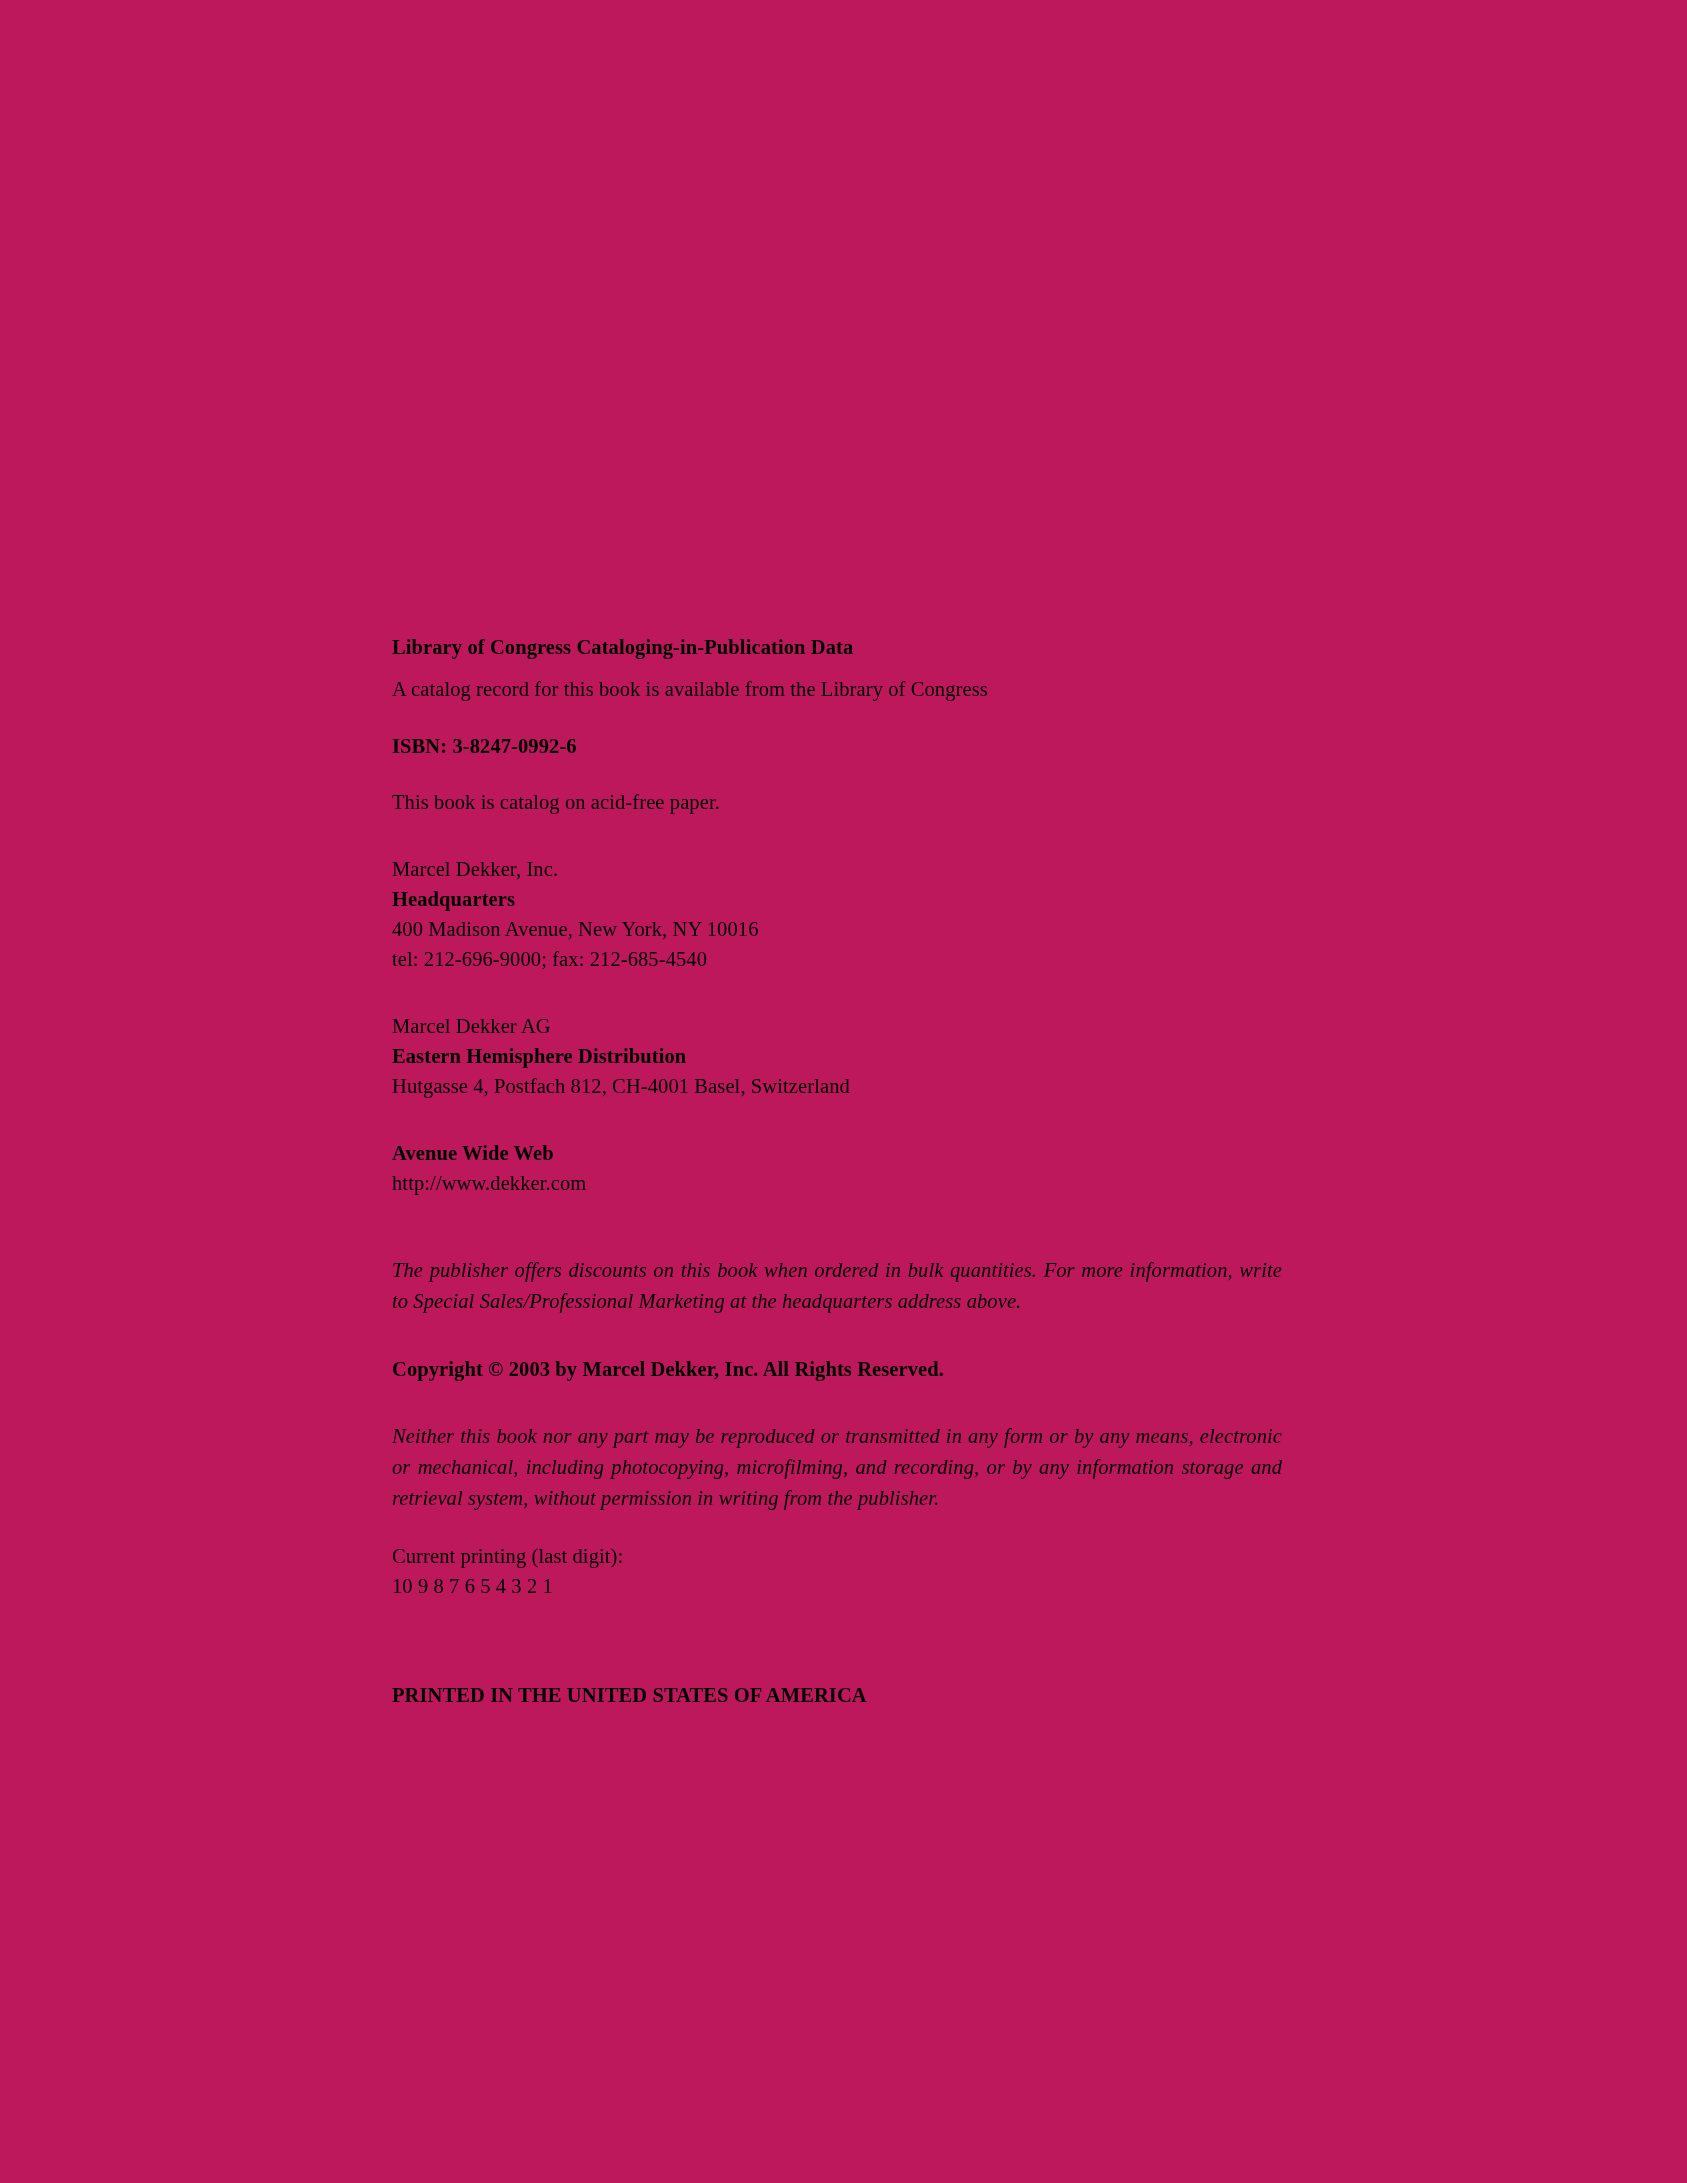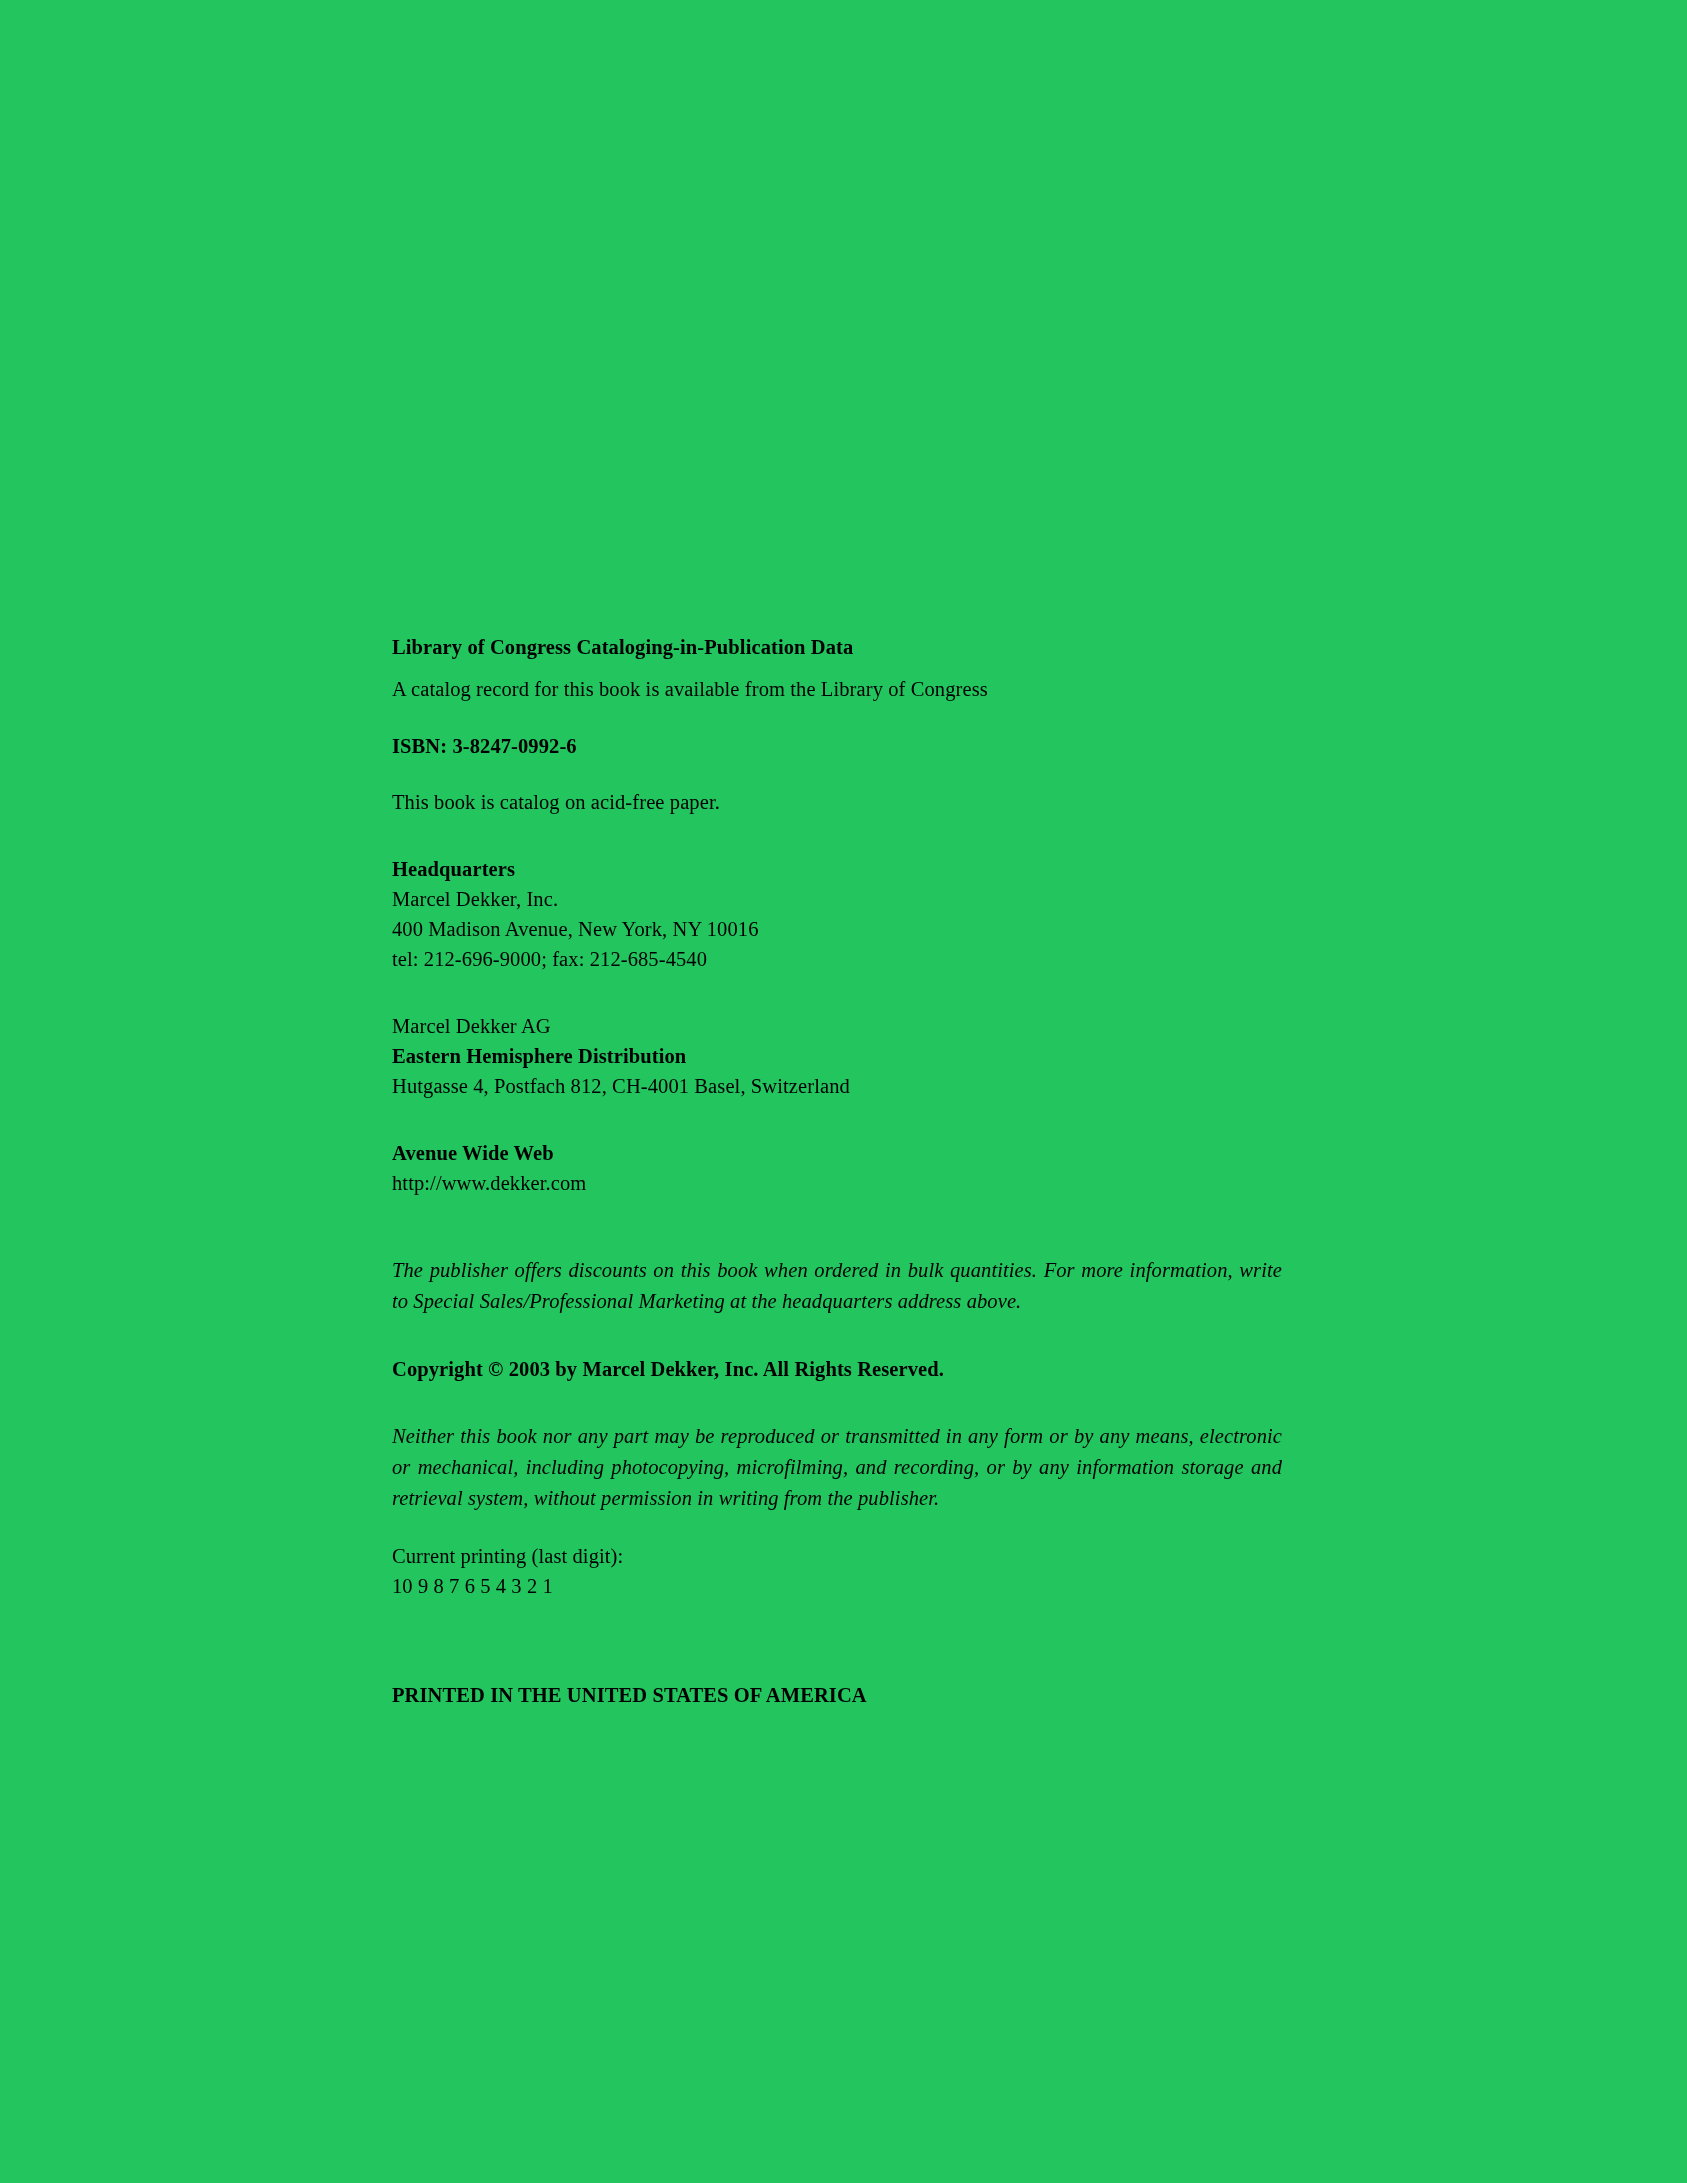--- a/index.html
+++ b/index.html
@@ -14,21 +14,21 @@
     font-family: "Liberation Serif", serif;
     color: #000000;
     -webkit-font-smoothing: antialiased;
   }
   .page {
     position: absolute;
     left: 0;
     top: 0;
     width: 1687px;
     height: 2183px;
-    background: #22c55e;
+    background: #be185d;
   }
   .content {
     position: absolute;
     left: 392px;
     top: 632px;
     width: 890px;
   }
   .bold {
     font-weight: bold;
   }
@@ -70,22 +70,22 @@
 
     <div class="gap-md"></div>
 
     <div class="group">
       <div class="line">This book is catalog on acid-free paper.</div>
     </div>
 
     <div class="gap-lg"></div>
 
     <div class="group">
+      <div class="line">Marcel Dekker, Inc.</div>
       <div class="line bold">Headquarters</div>
-      <div class="line">Marcel Dekker, Inc.</div>
       <div class="line">400 Madison Avenue, New York, NY 10016</div>
       <div class="line">tel: 212-696-9000; fax: 212-685-4540</div>
     </div>
 
     <div class="gap-lg"></div>
 
     <div class="group">
       <div class="line">Marcel Dekker AG</div>
       <div class="line bold">Eastern Hemisphere Distribution</div>
       <div class="line">Hutgasse 4, Postfach 812, CH-4001 Basel, Switzerland</div>

